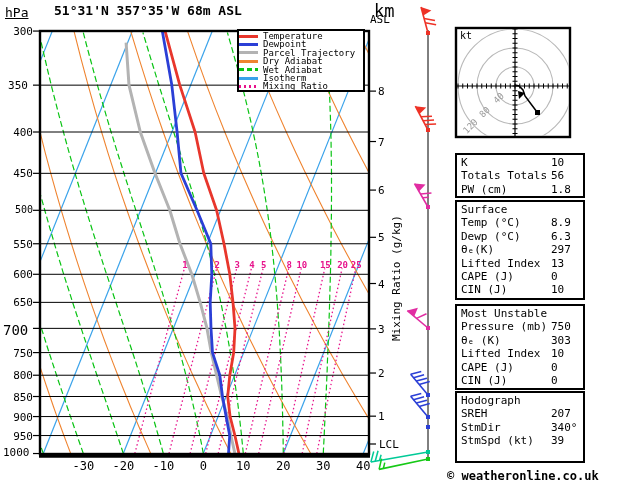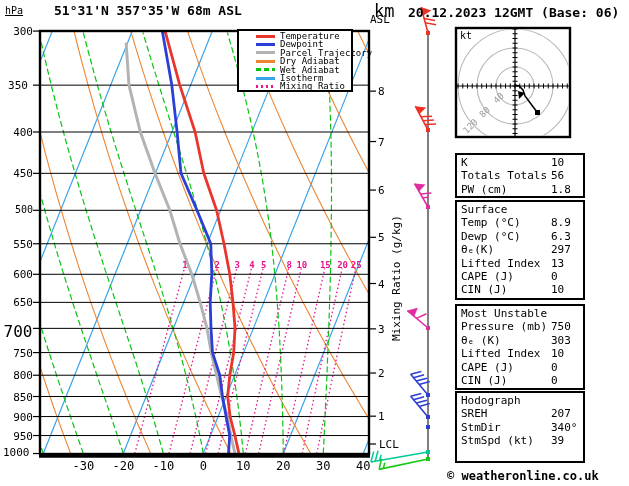--- a/index.html
+++ b/index.html
@@ -2,22 +2,22 @@
 <html><head>
 <meta charset="utf-8">
 <style>
   html,body{margin:0;padding:0;background:#fff;}
   #app{position:relative;width:629px;height:486px;background:#fff;overflow:hidden;
        font-family:"DejaVu Sans Mono",monospace;color:#000;}
   .lbl{position:absolute;white-space:pre;font-family:"DejaVu Sans Mono",monospace;color:#000;}
   .b{font-weight:bold;}
   svg{position:absolute;left:0;top:0;}
   
-  #legend{position:absolute;left:237px;top:29px;width:116px;height:63px;background:#fff;
-          border:2px solid #000;box-sizing:border-box;padding:1px 0 0 17px;z-index:5;}
+  #legend{position:absolute;left:237px;top:29px;width:128px;height:63px;background:#fff;
+          border:2px solid #000;box-sizing:border-box;padding:1px 0 0 0;z-index:5;}
   .leg-row{display:flex;align-items:center;height:8.4px;}
   .leg-swatch{width:19px;height:3px;margin-right:5px;flex:0 0 auto;}
   .leg-text{font-size:9px;line-height:8.4px;white-space:pre;}
   
   .panel{position:absolute;left:455px;width:130px;border:2px solid #000;box-sizing:border-box;
          background:#fff;padding:1px 0 0 4px;}
   .p-title{font-size:11px;line-height:13.4px;text-align:left;margin-right:4px;}
   .p-row{position:relative;font-size:11px;line-height:13.4px;}
   .p-val{position:absolute;left:90px;top:0;}
   
@@ -246,25 +246,24 @@
           <text x="0" y="0" fill="#9a9a9a" font-size="9px" font-family="DejaVu Sans Mono, monospace" text-anchor="middle" transform="translate(500.86,100.14) rotate(-45)">40</text>
           <text x="0" y="0" fill="#9a9a9a" font-size="9px" font-family="DejaVu Sans Mono, monospace" text-anchor="middle" transform="translate(486.72,114.28) rotate(-45)">80</text>
           <text x="0" y="0" fill="#9a9a9a" font-size="9px" font-family="DejaVu Sans Mono, monospace" text-anchor="middle" transform="translate(472.58,128.42) rotate(-45)">120</text>
           <polyline points="537.0,112.0 531.0,104.0 525.0,96.0 523.0,90.0 519.0,86.0 515.0,85.0" fill="none" stroke="#000" stroke-width="1.5"></polyline>
           <polygon points="519.0,99.0 518.0,91.0 525.0,93.0" fill="#000"></polygon>
           <rect x="535" y="110" width="5" height="5" fill="#000"></rect>
         </g>
       </g>
     </svg>
 
-  <div class="lbl" style="left:5px;top:5px;font-size:10px;text-decoration:underline;">hPa</div>
+  <div class="lbl" style="left:5px;top:5px;font-size:13px;text-decoration:underline;">hPa</div>
   <div class="lbl b" style="left:54px;top:3px;font-size:13px;">51°31'N 357°35'W 68m ASL</div>
   <div class="lbl" style="left:374px;top:1px;font-size:17px;">km</div>
   <div class="lbl" style="left:370px;top:13px;font-size:11px;">ASL</div>
-  <div class="lbl b" style="left:408px;top:5px;font-size:13px;">20.12.2023 12GMT (Base: 06)</div>
 
   <div id="legend">
       <div class="leg-row">
         <div class="leg-swatch" style="background: rgb(232, 54, 44);"></div>
         <div class="leg-text">Temperature</div>
       </div>
       <div class="leg-row">
         <div class="leg-swatch" style="background: rgb(43, 63, 214);"></div>
         <div class="leg-text">Dewpoint</div>
       </div>
@@ -337,21 +336,21 @@
       <div class="mix-lbl" style="left: 332.596px;">20</div>
       <div class="mix-lbl" style="left: 346.265px;">25</div>
       <div class="lbl" style="left: 3px; top: 25.0573px; width: 30px; text-align: right; font-size: 11px;">300</div>
       <div class="lbl" style="left: 3px; top: 79.1487px; width: 30px; text-align: center; font-size: 11px;">350</div>
       <div class="lbl" style="left: 3px; top: 126.005px; width: 30px; text-align: right; font-size: 11px;">400</div>
       <div class="lbl" style="left: 3px; top: 167.335px; width: 30px; text-align: right; font-size: 11px;">450</div>
       <div class="lbl" style="left: 3px; top: 204.306px; width: 30px; text-align: right; font-size: 10px;">500</div>
       <div class="lbl" style="left: 3px; top: 237.75px; width: 30px; text-align: right; font-size: 11px;">550</div>
       <div class="lbl" style="left: 3px; top: 268.283px; width: 30px; text-align: right; font-size: 11px;">600</div>
       <div class="lbl" style="left: 3px; top: 296.37px; width: 30px; text-align: right; font-size: 11px;">650</div>
-      <div class="lbl" style="left: 3px; top: 322.374px; width: 30px; text-align: center; font-size: 16px;">700</div>
+      <div class="lbl" style="left: 3px; top: 322.374px; width: 30px; text-align: left; font-size: 14px;">700</div>
       <div class="lbl" style="left: 3px; top: 346.584px; width: 30px; text-align: right; font-size: 11px;">750</div>
       <div class="lbl" style="left: 3px; top: 369.23px; width: 30px; text-align: right; font-size: 11px;">800</div>
       <div class="lbl" style="left: 3px; top: 390.503px; width: 30px; text-align: right; font-size: 11px;">850</div>
       <div class="lbl" style="left: 3px; top: 410.56px; width: 30px; text-align: right; font-size: 11px;">900</div>
       <div class="lbl" style="left: 3px; top: 429.533px; width: 30px; text-align: right; font-size: 11px;">950</div>
       <div class="lbl" style="left: 3px; top: 446px; width: 30px; text-align: left; font-size: 11px;">1000</div>
       <div class="lbl" style="left: 63.3px; top: 459px; width: 40px; text-align: center; font-size: 12px;">-30</div>
       <div class="lbl" style="left: 103.3px; top: 459px; width: 40px; text-align: center; font-size: 12px;">-20</div>
       <div class="lbl" style="left: 143.3px; top: 459px; width: 40px; text-align: center; font-size: 12px;">-10</div>
       <div class="lbl" style="left: 183.3px; top: 459px; width: 40px; text-align: center; font-size: 12px;">0</div>

